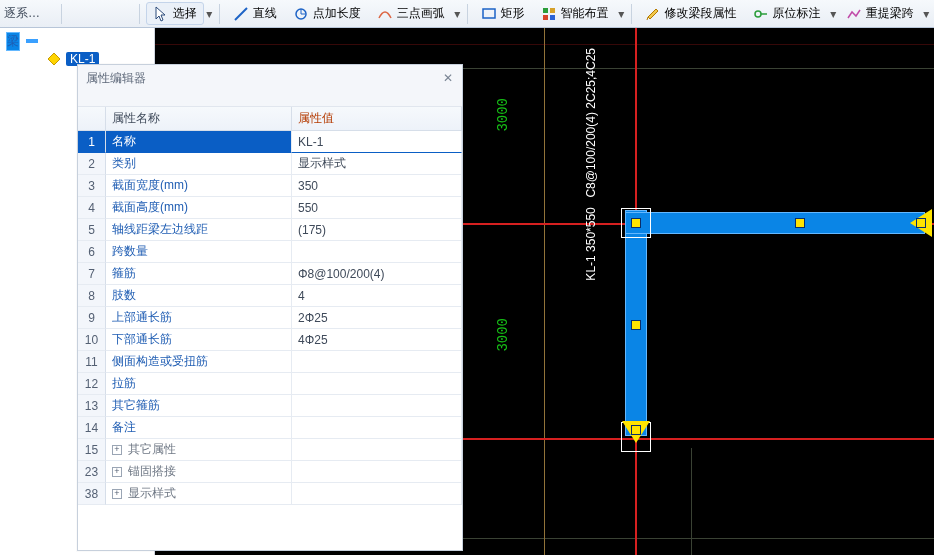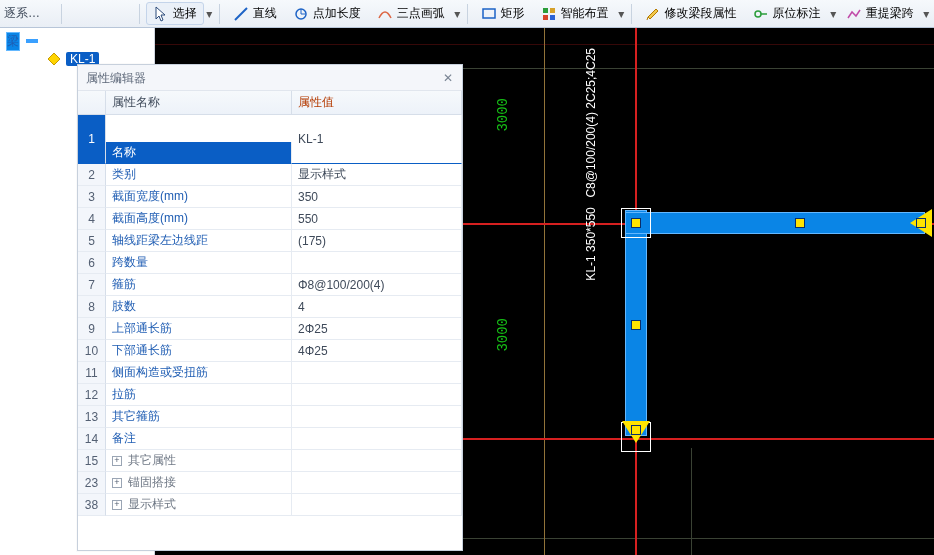--- a/index.html
+++ b/index.html
@@ -21,32 +21,32 @@
 .tree-label { color: #1f5db3; cursor: pointer; }
 .tree-label.beam { color: #1f5db3; }
 .tree-row.sel .tree-label { background: #0a5ec5; color: #fff; padding: 0 4px; border-radius: 2px; }
 .tree-indent { display:inline-block; width: 18px; }
 
 
 .canvas { position: absolute; left: 155px; right: 0; top: 28px; bottom: 0; background: #000; overflow: hidden; }
 
 
 .prop-panel { position: absolute; left: 77px; top: 64px; width: 386px; height: 487px; background: #fff; border: 1px solid #c7d0dc; box-shadow: 0 0 0 1px rgba(0,0,0,.02); z-index: 5; display:flex; flex-direction:column; }
-.prop-title { height: 26px; line-height: 26px; padding: 0 8px; color: #5c6778; background: #f4f6fa; border-bottom: 1px solid #e1e6ee; }
+.prop-title { height: 42px; line-height: 26px; padding: 0 8px; color: #5c6778; background: #f4f6fa; border-bottom: 1px solid #e1e6ee; }
 .grid-head, .grid-row { display: grid; grid-template-columns: 28px 186px 1fr; }
 .grid-head > div { background: linear-gradient(#f6f9fc,#edf2f9); border-right: 1px solid #d6dee9; border-bottom: 1px solid #d6dee9; padding: 3px 6px; text-align: left; color: #3f4a5a; }
 .grid-head .val { color: #b43a00; }
 .grid-body { flex:1; overflow:hidden; }
 .grid-row > div { border-right: 1px solid #e6ebf2; border-bottom: 1px solid #e6ebf2; padding: 2px 6px; min-height: 19px; display:flex; align-items:center; }
 .grid-row .idx { background: #f3f6fb; color: #546073; justify-content:center; border-right: 1px solid #d6dee9; }
 .grid-row .name { color: #1f5db3; }
 .grid-row .name.grp { color: #6f7885; }
 .grid-row .expander { width:10px; height:10px; border:1px solid #9aa5b4; display:inline-flex; align-items:center; justify-content:center; margin-right:6px; font-size:9px; line-height:9px; color:#546073; background:#fff; cursor:pointer; }
 .grid-row.selected .idx { background:#0a5ec5; color:#fff; }
-.grid-row.selected .name { background:#0a5ec5; color:#fff;margin-top:27px; }
+.grid-row.selected .name { background:#0a5ec5; color:#fff; }
 .grid-row.selected > div { border-bottom-color:#0a5ec5; }
 .grid-row .val { color: #3f4a5a; }
 
 
 .gridline { position:absolute; background:#3a4234; }
 .gridline.bright { background:#7a8f42; }
 .axisline { position:absolute; }
 .axisline.h { height:2px; background:#d62020; }
 .axisline.v { width:2px; background:#d62020; }
 .axisline.dim { position:absolute; background:#d62020; opacity:.25; }

